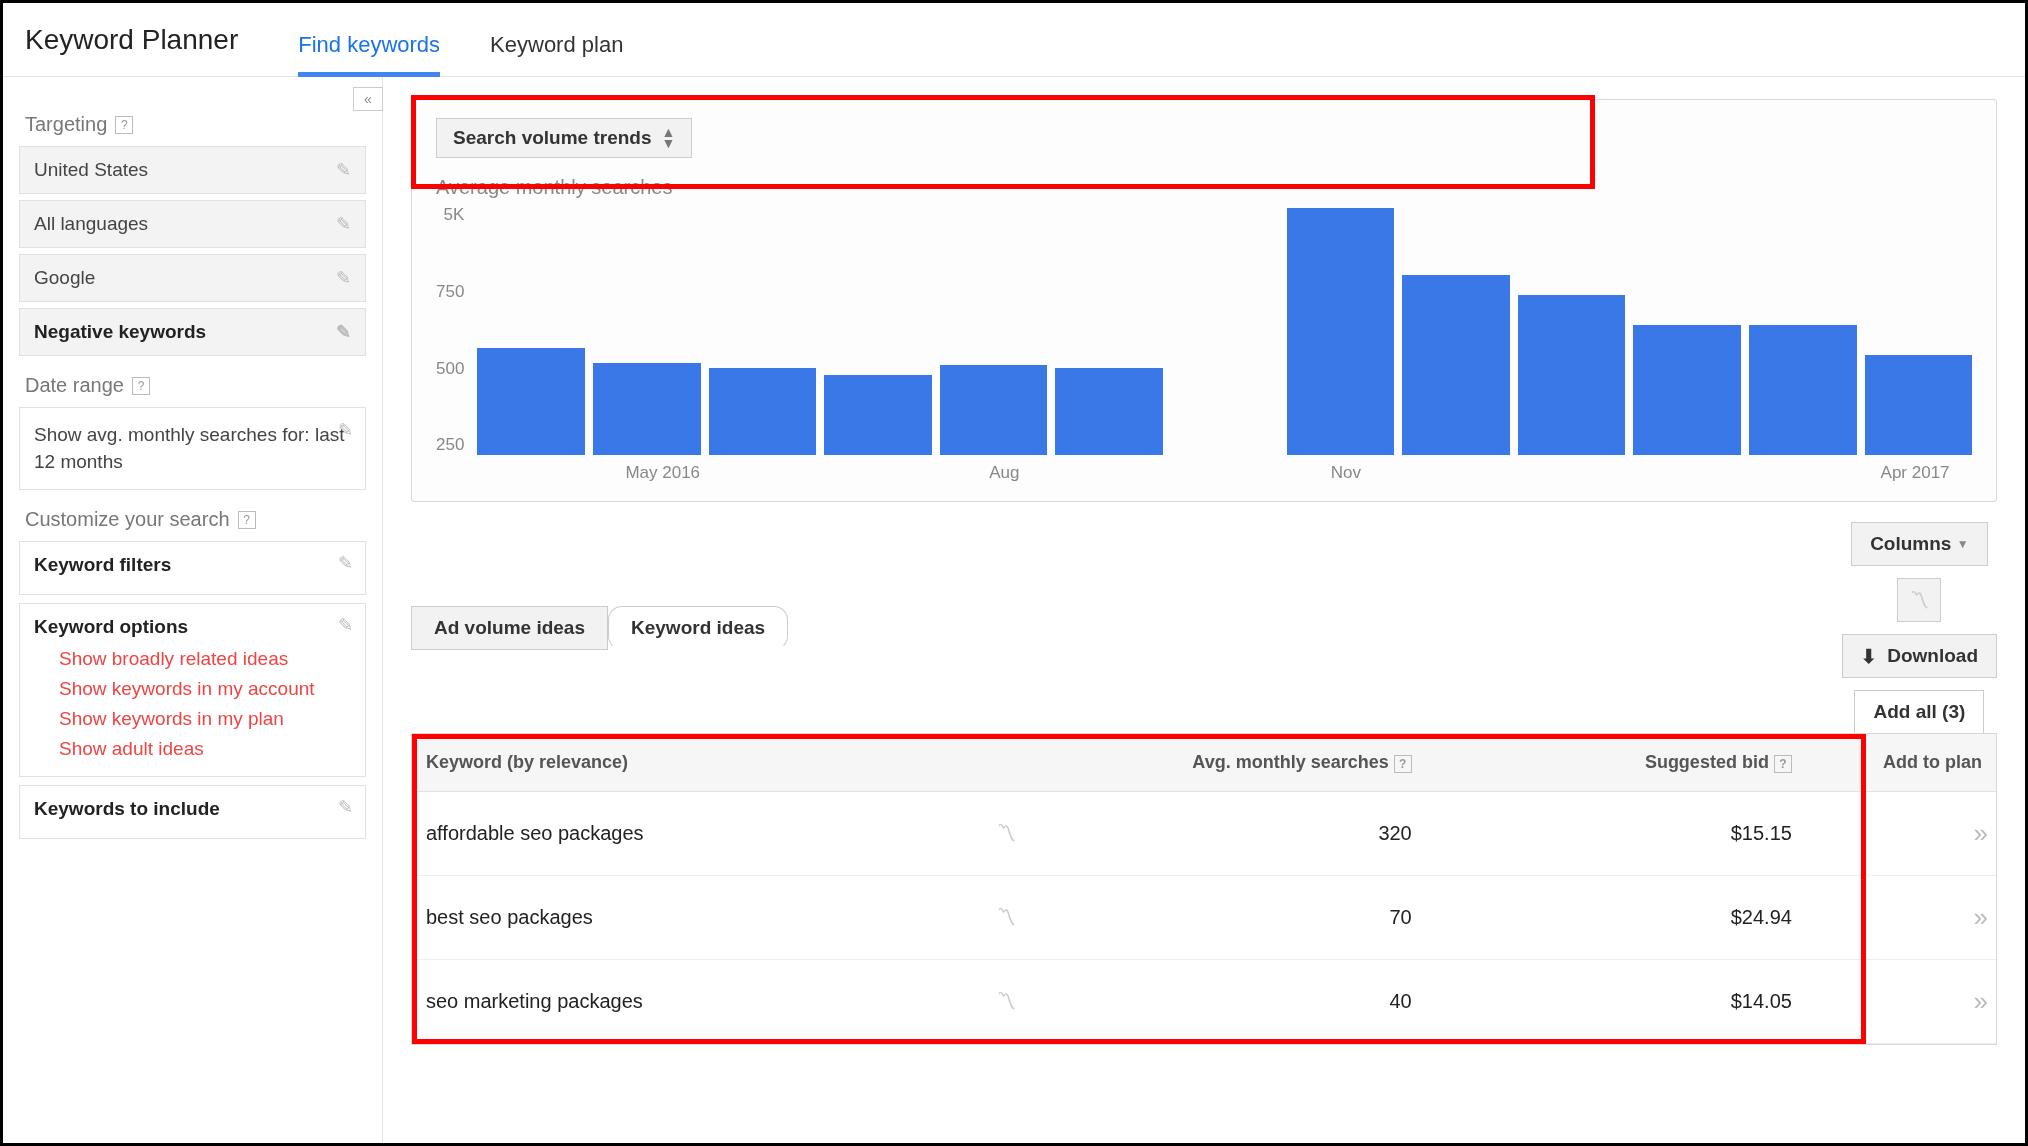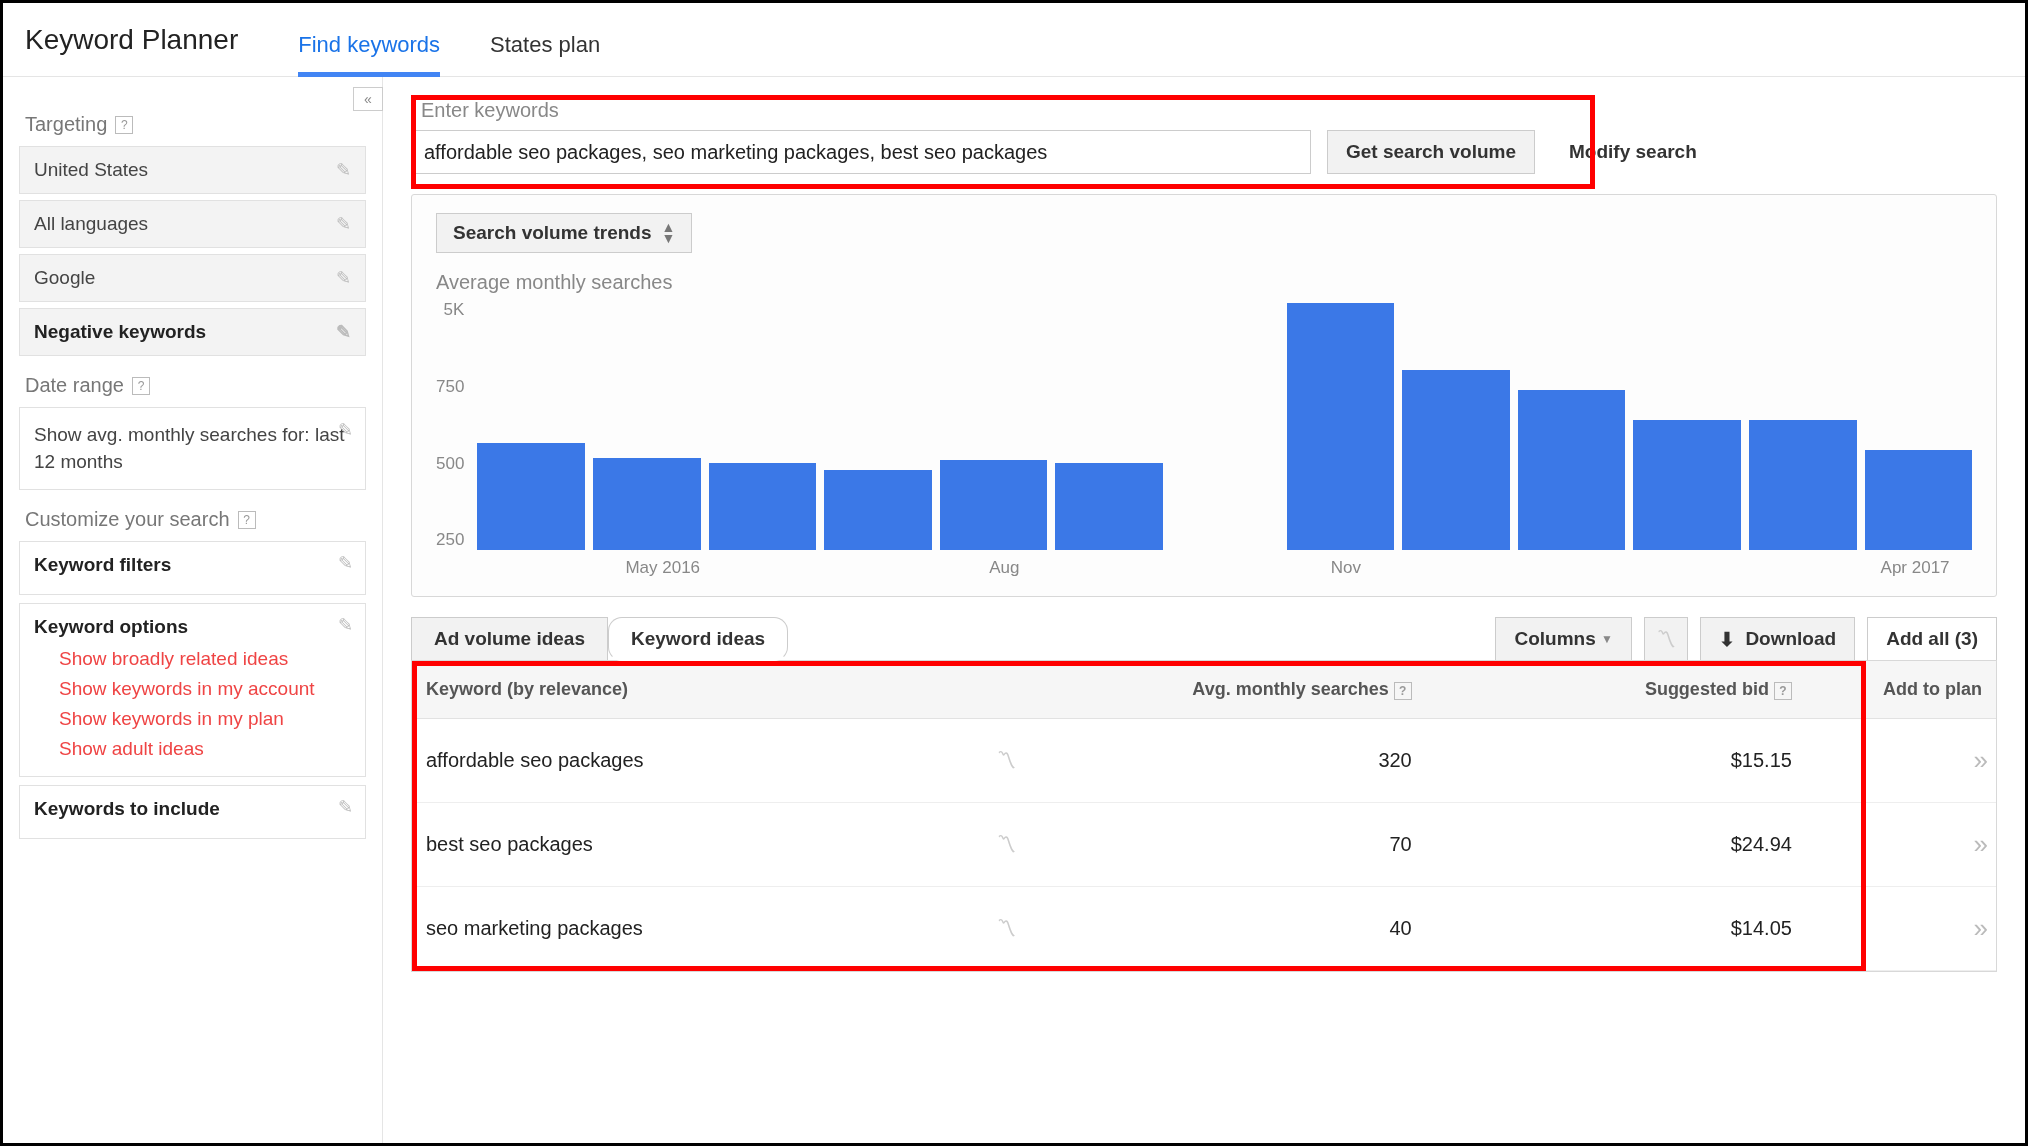--- a/index.html
+++ b/index.html
@@ -46,42 +46,42 @@
   .y-axis { display: flex; flex-direction: column; justify-content: space-between; align-items: flex-end; height: 250px; padding-right: 12px; font-size: 17px; color: #888; }
   .bars { flex: 1; display: flex; align-items: flex-end; gap: 8px; height: 250px; border-left: 1px solid transparent; }
   .bar { flex: 1; background: #3b78e7; }
   .x-axis { display: flex; margin-left: 56px; font-size: 17px; color: #888; padding-top: 8px; }
   .x-axis span { flex: 1; text-align: center; }
 
   .toolbar-row { display: flex; align-items: center; margin-bottom: 0; }
   .idea-tabs { display: flex; }
   .idea-tab { border: 1px solid #ccc; background: #f2f2f2; padding: 10px 22px; font-size: 19px; font-weight: bold; color: #333; cursor: pointer; }
   .idea-tab.active { background: #fff; border-bottom-color: #fff; position: relative; z-index: 2; border-radius: 14px; }
-  .toolbar-right { margin-left: auto; display: flex; gap: 12px; align-items: center; }
+  .toolbar-right { margin-left: auto; display: flex; gap: 12px; align-items: center; flex-direction: column; }
   .icon-btn { width: 44px; height: 44px; border: 1px solid #ccc; background: #f2f2f2; display: inline-flex; align-items: center; justify-content: center; cursor: pointer; }
   .dl-icon { font-weight: bold; }
 
   .table-wrap { border: 1px solid #d8d8d8; margin-top: -1px; position: relative; }
   .table { width: 100%; border-collapse: collapse; }
   .table th { background: #f6f6f6; text-align: left; font-size: 18px; color: #555; font-weight: bold; padding: 18px 14px; border-bottom: 1px solid #e2e2e2; }
   .table th.r, .table td.r { text-align: right; }
   .table td { padding: 26px 14px; font-size: 20px; color: #222; border-bottom: 1px solid #eee; }
   .chart-mini-icon { color: #ccc; font-size: 20px; }
   .chevrons { color: #bbb; font-size: 26px; letter-spacing: -6px; cursor: pointer; }
   .red-box.table { top: 0; left: 0; width: calc(100% - 130px); height: 100%; }
 </style>
 </head>
 <body>
 
 <div class="frame">
   <div class="topbar">
     <div class="title">Keyword Planner</div>
     <div class="tabs">
       <div class="tab active">Find keywords</div>
-      <div class="tab">States plan</div>
+      <div class="tab">Keyword plan</div>
     </div>
   </div>
 
   <div class="body">
     <div class="sidebar">
       <div class="collapse-btn">«</div>
 
       <div class="section-label">
         <span>Targeting</span>
         <span class="help-icon">?</span>
@@ -130,28 +130,20 @@
       </div>
       <div class="option-block">
         <div class="hdr">Keywords to include</div>
         <span class="pencil-icon">✎</span>
       </div>
     </div>
 
     <div class="main">
       <div class="red-box search"></div>
 
-      <div class="search-row">
-        <div class="search-box">
-          <label class="search-label">Enter keywords</label>
-          <input class="search-input" type="text" value="affordable seo packages, seo marketing packages, best seo packages" style="">
-        </div>
-        <button class="btn">Get search volume</button>
-        <button class="btn plain" style="border:none;background:transparent;font-weight:bold;">Modify search</button>
-      </div>
 
       <div class="chart-card">
         <div class="chart-dd">
           <span>Search volume trends</span>
           <span class="sort-icon">
               <span>▲</span>
               <span>▼</span>
             </span>
         </div>
         <div class="chart-title">Average monthly searches</div>

